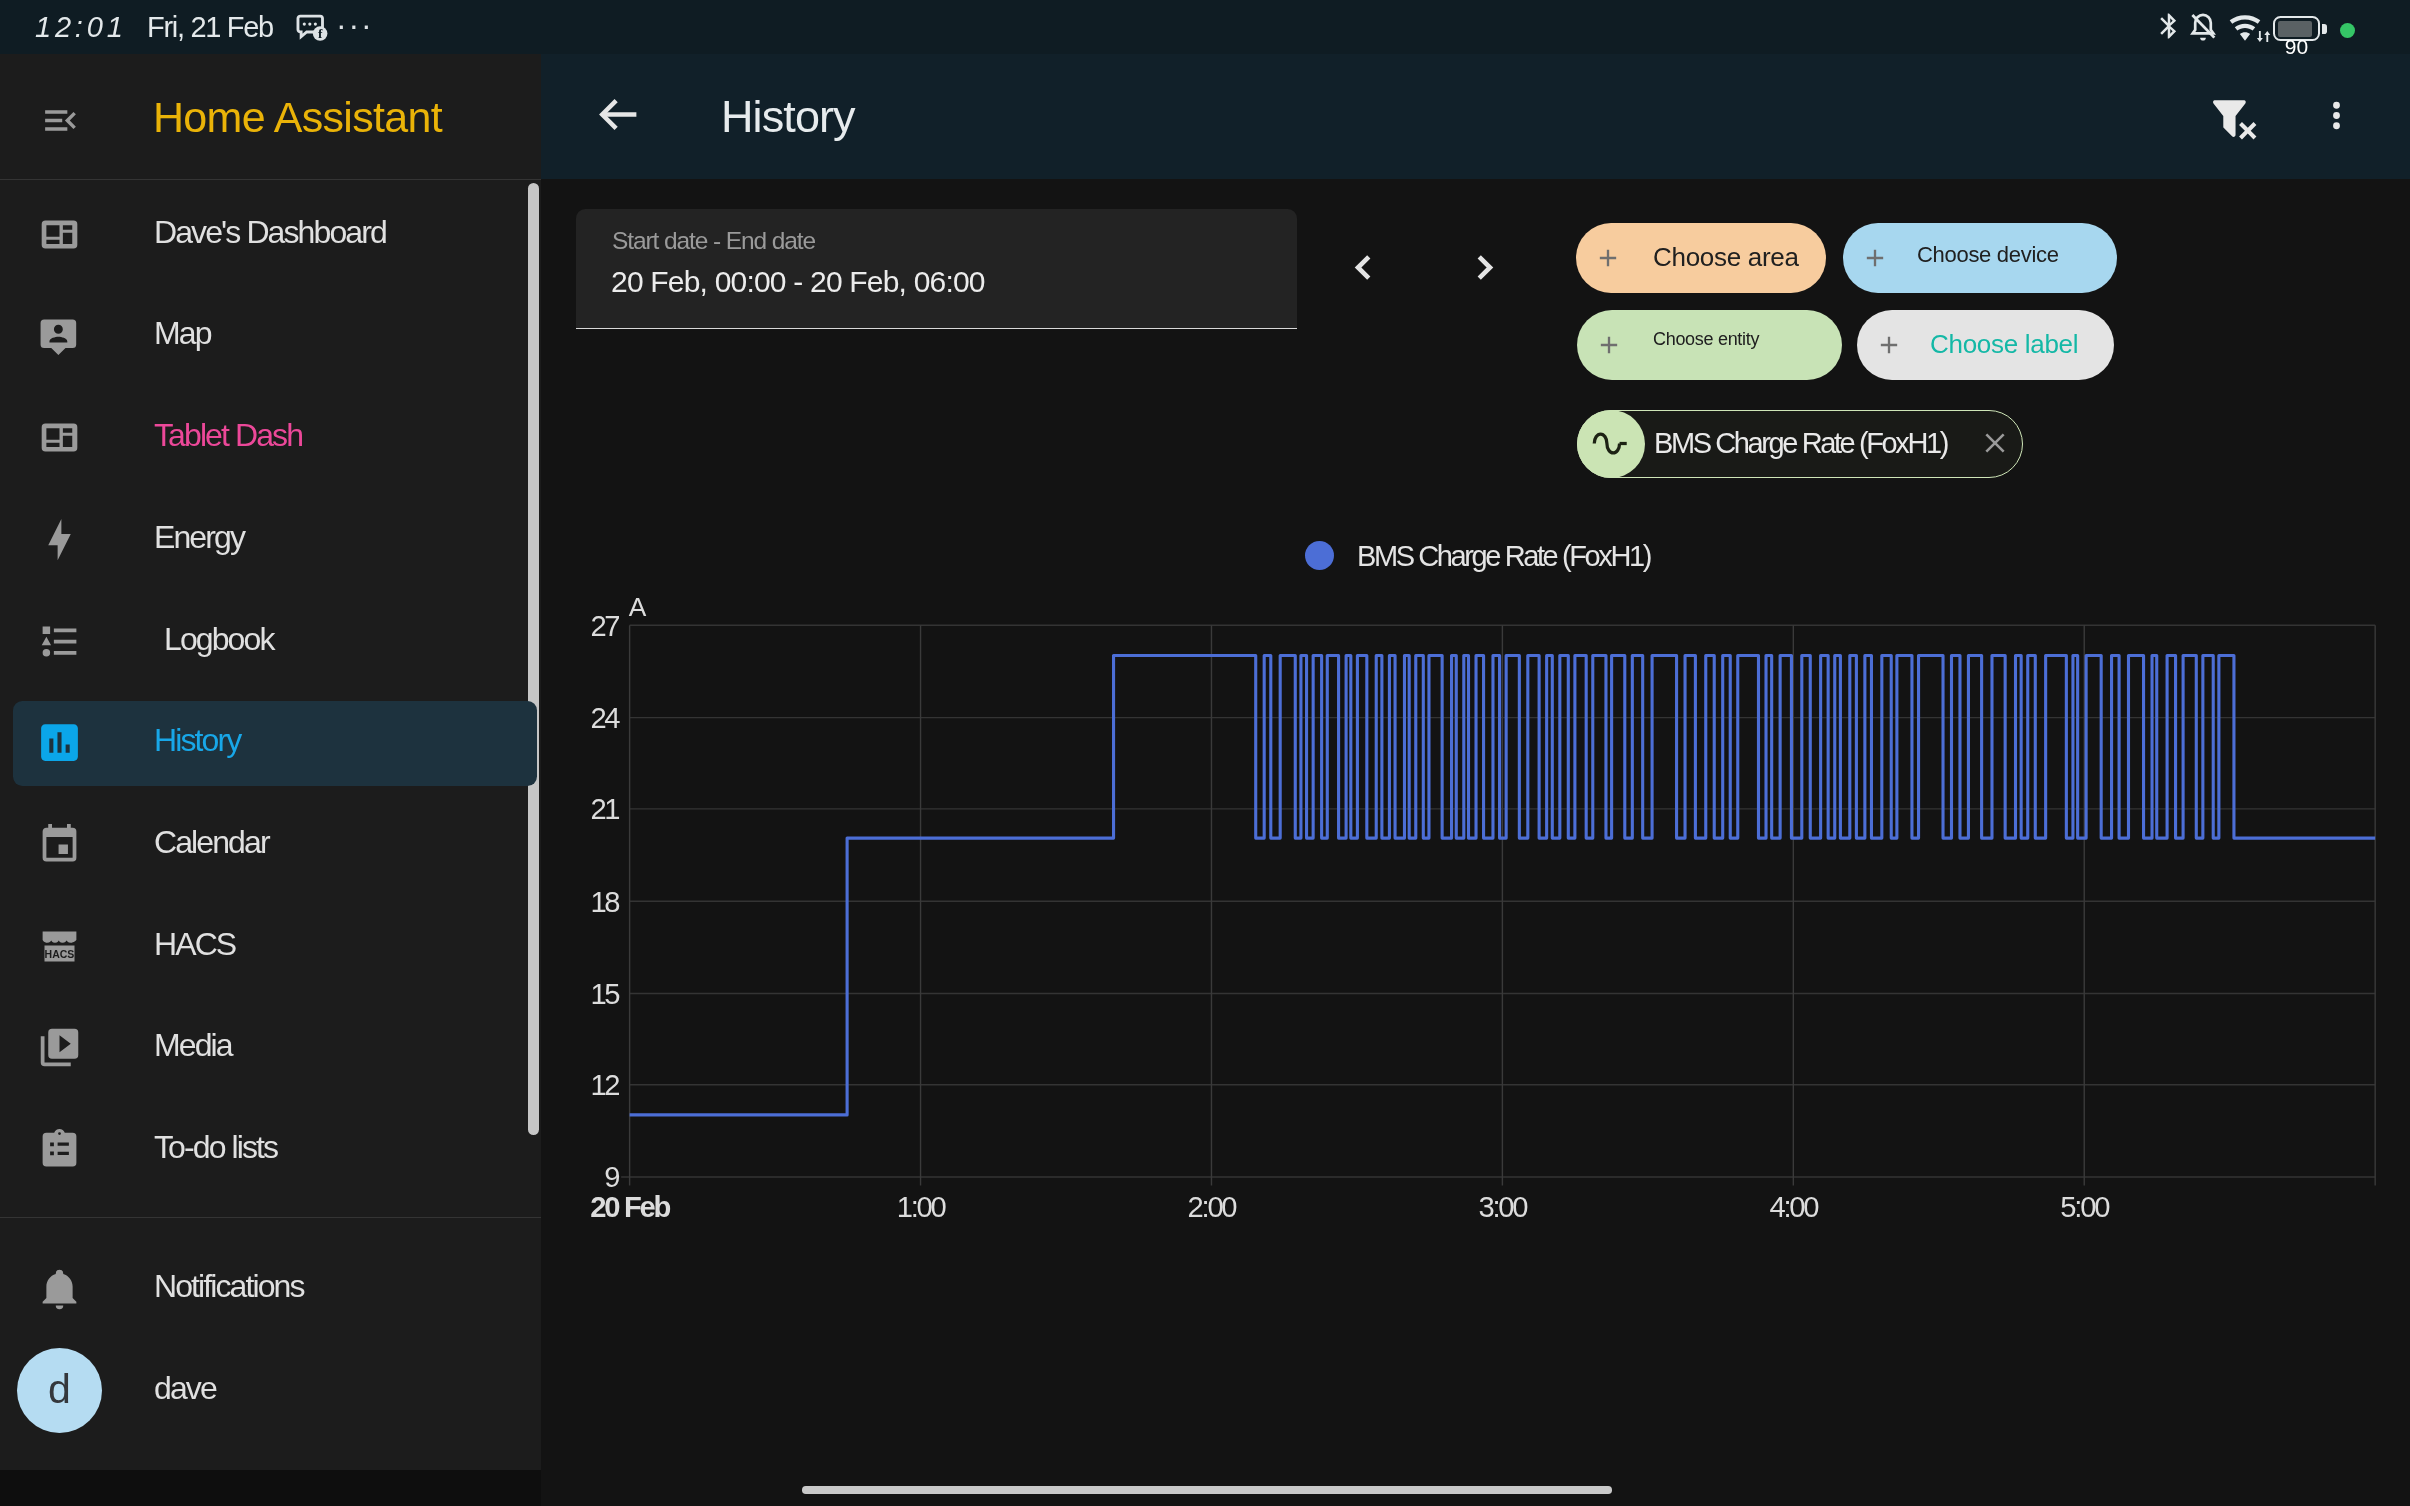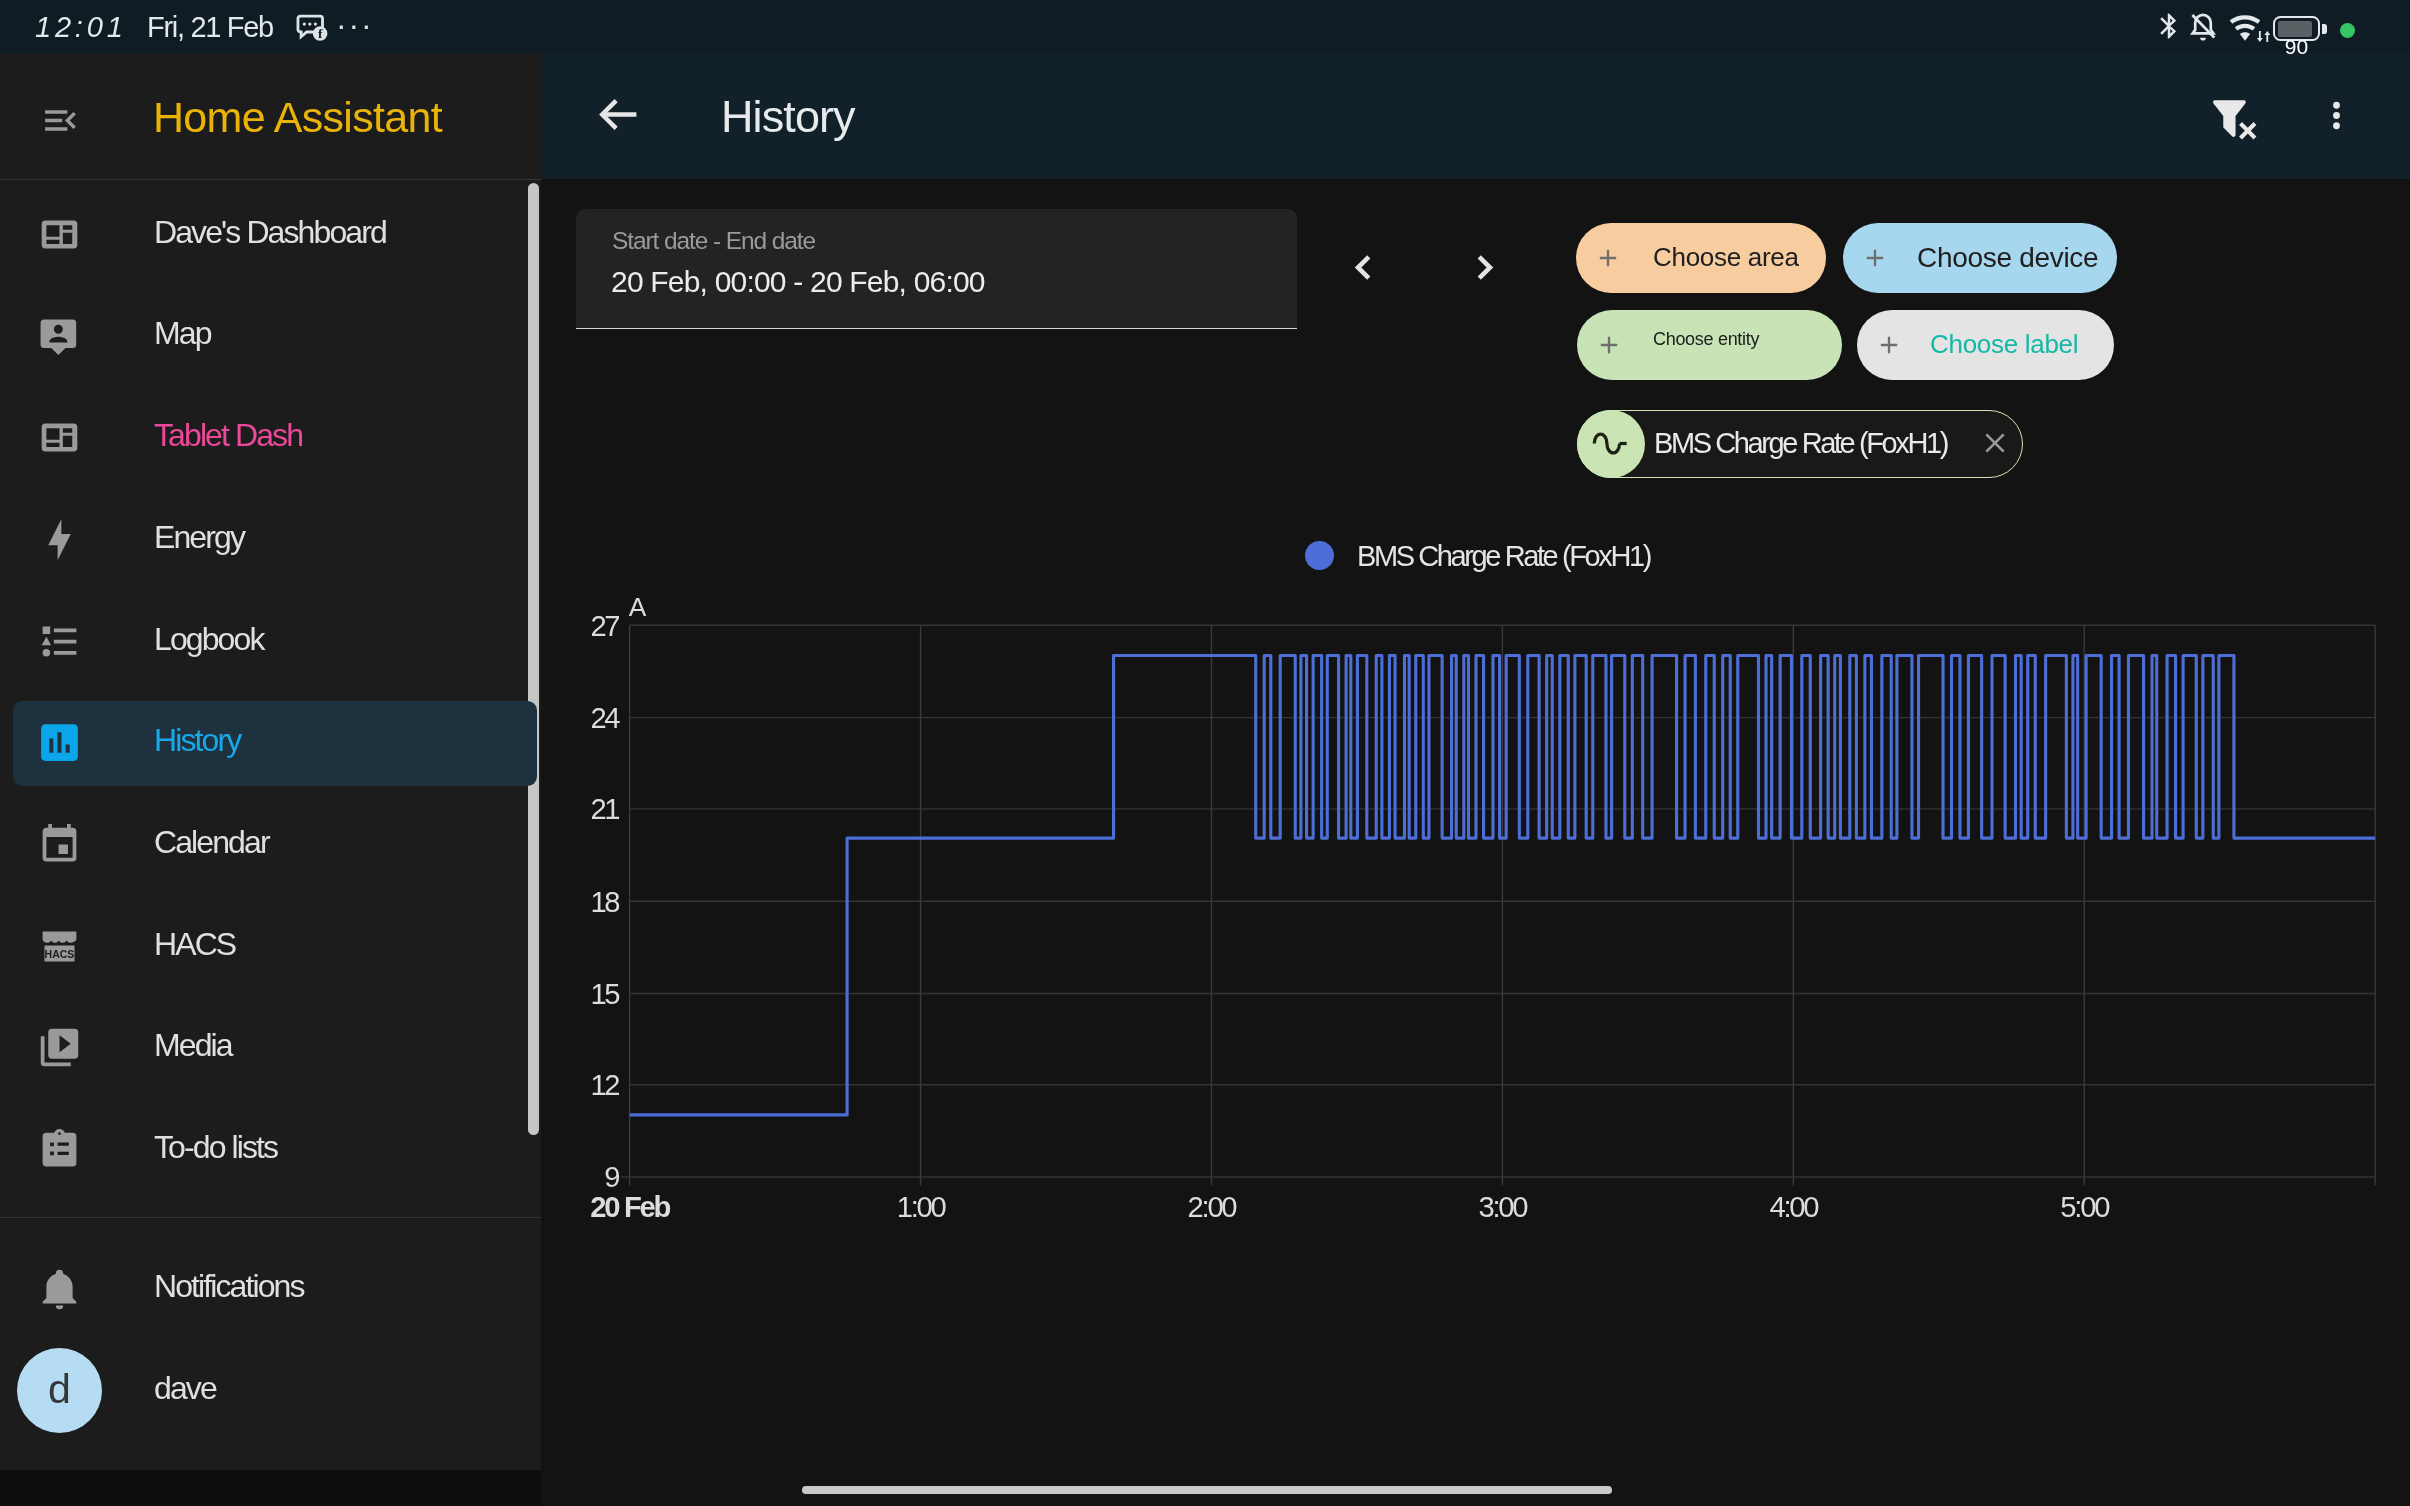--- a/index.html
+++ b/index.html
@@ -75,21 +75,21 @@
 <div class="abs" style="left:154px;top:417px;font-size:32px;font-weight:500;color:#ec4899;letter-spacing:-1.9px;">Tablet Dash</div>
 
 <svg class="abs" style="left:37px;top:517px;" width="45" height="45" viewBox="0 0 24 24">
   <path fill="#9a9a9a" d="M11,15H6L13,1V9H18L11,23V15Z"></path>
 </svg>
 <div class="abs" style="left:154px;top:519px;font-size:32px;font-weight:500;color:#e0e0e0;letter-spacing:-1.9px;">Energy</div>
 
 <svg class="abs" style="left:37px;top:619px;" width="45" height="45" viewBox="0 0 24 24">
   <path fill="#9a9a9a" d="M5,9.5L7.5,14H2.5L5,9.5M3,4H7V8H3V4M5,20A2,2 0 0,0 7,18A2,2 0 0,0 5,16A2,2 0 0,0 3,18A2,2 0 0,0 5,20M9,5V7H21V5H9M9,19H21V17H9V19M9,13H21V11H9V13Z"></path>
 </svg>
-<div class="abs" style="left:154px;top:621px;font-size:32px;font-weight:500;color:#e0e0e0;letter-spacing:-1.9px;">Logbook</div>
+<div class="abs" style="left:164px;top:621px;font-size:32px;font-weight:500;color:#e0e0e0;letter-spacing:-1.9px;">Logbook</div>
 
 <svg class="abs" style="left:35px;top:718px;" width="49" height="49" viewBox="0 0 24 24">
   <path fill="#0ba6e9" fill-rule="evenodd" d="M19,3H5C3.9,3 3,3.9 3,5V19C3,20.1 3.9,21 5,21H19C20.1,21 21,20.1 21,19V5C21,3.9 20.1,3 19,3M9,17H7V10H9V17M13,17H11V7H13V17M17,17H15V13H17V17Z"></path>
 </svg>
 <div class="abs" style="left:154px;top:722px;font-size:32px;font-weight:500;color:#18a7e8;letter-spacing:-1.9px;">History</div>
 
 <svg class="abs" style="left:37px;top:822px;" width="45" height="45" viewBox="0 0 24 24">
   <path fill="#9a9a9a" d="M11.5,12H16.5V17H11.5M19,19H5V8H19M19,3H18V1H16V3H8V1H6V3H5C3.89,3 3,3.9 3,5V19A2,2 0 0,0 5,21H19A2,2 0 0,0 21,19V5A2,2 0 0,0 19,3Z"></path>
 </svg>
 <div class="abs" style="left:154px;top:824px;font-size:32px;font-weight:500;color:#e0e0e0;letter-spacing:-1.9px;">Calendar</div>
@@ -152,21 +152,21 @@
 <div class="abs" style="left:1576px;top:223px;width:250px;height:70px;border-radius:35px;background:#f7cc9e;"></div>
 <svg class="abs" style="left:1594px;top:244px;" width="28" height="28" viewBox="0 0 24 24">
     <path fill="#6f6f6f" d="M19,13H13V19H11V13H5V11H11V5H13V11H19V13Z"></path>
   </svg>
 <div class="abs" style="left:1653px;top:242px;font-size:26px;color:#202020;letter-spacing:-0.3px;">Choose area</div>
 
 <div class="abs" style="left:1843px;top:223px;width:274px;height:70px;border-radius:35px;background:#a7d7ef;"></div>
 <svg class="abs" style="left:1861px;top:244px;" width="28" height="28" viewBox="0 0 24 24">
     <path fill="#6f6f6f" d="M19,13H13V19H11V13H5V11H11V5H13V11H19V13Z"></path>
   </svg>
-<div class="abs" style="left:1917px;top:242px;font-size:28px;color:#202020;letter-spacing:-0.3px;">Choose device</div>
+<div class="abs" style="left:1917px;top:242px;font-size:22px;color:#202020;letter-spacing:-0.3px;">Choose device</div>
 
 <div class="abs" style="left:1577px;top:310px;width:265px;height:70px;border-radius:35px;background:#c8e3b6;"></div>
 <svg class="abs" style="left:1595px;top:331px;" width="28" height="28" viewBox="0 0 24 24">
     <path fill="#6f6f6f" d="M19,13H13V19H11V13H5V11H11V5H13V11H19V13Z"></path>
   </svg>
 <div class="abs" style="left:1653px;top:329px;font-size:18px;color:#202020;letter-spacing:-0.3px;">Choose entity</div>
 
 <div class="abs" style="left:1857px;top:310px;width:257px;height:70px;border-radius:35px;background:#e4e4e4;"></div>
 <svg class="abs" style="left:1875px;top:331px;" width="28" height="28" viewBox="0 0 24 24">
     <path fill="#6f6f6f" d="M19,13H13V19H11V13H5V11H11V5H13V11H19V13Z"></path>

